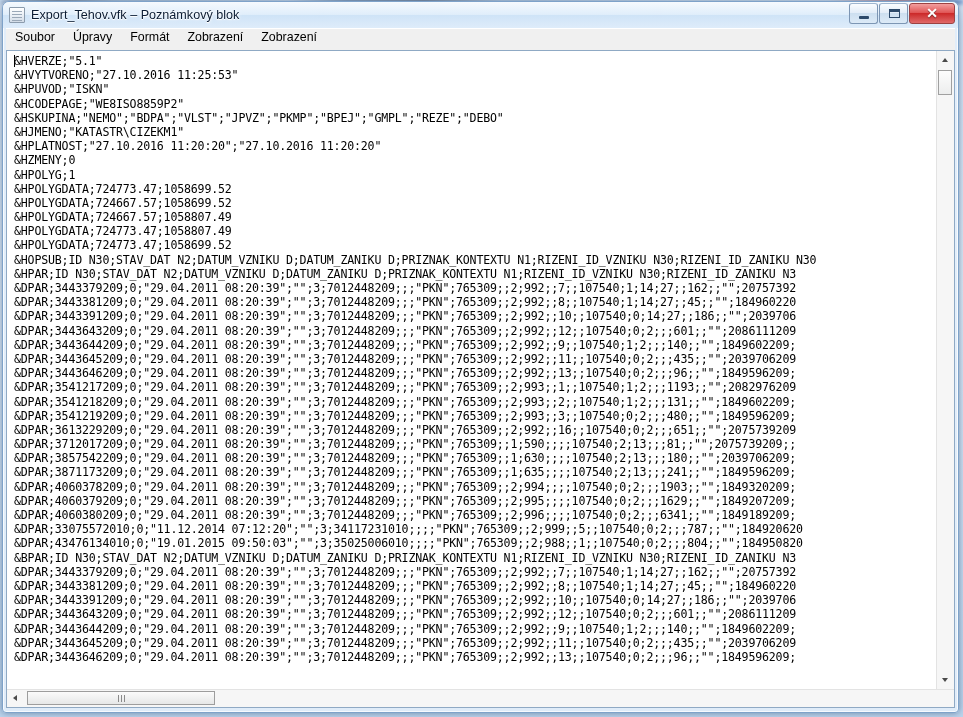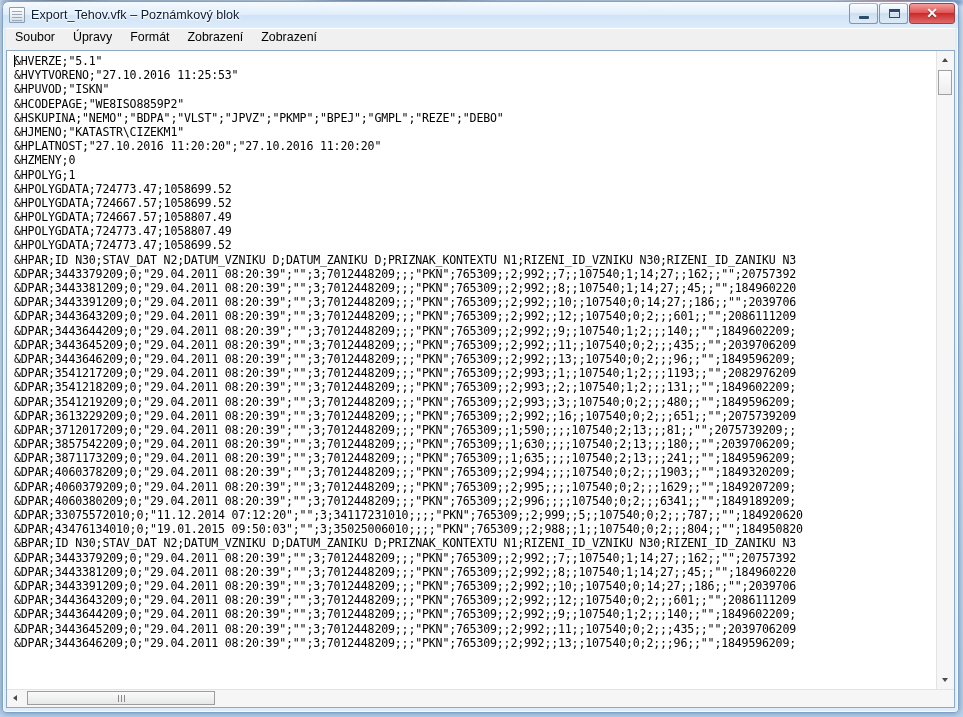--- a/index.html
+++ b/index.html
@@ -293,20 +293,21 @@
           <div class="line">&amp;HSKUPINA;"NEMO";"BDPA";"VLST";"JPVZ";"PKMP";"BPEJ";"GMPL";"REZE";"DEBO"</div>
           <div class="line">&amp;HJMENO;"KATASTR\CIZEKM1"</div>
           <div class="line">&amp;HPLATNOST;"27.10.2016 11:20:20";"27.10.2016 11:20:20"</div>
           <div class="line">&amp;HZMENY;0</div>
           <div class="line">&amp;HPOLYG;1</div>
           <div class="line">&amp;HPOLYGDATA;724773.47;1058699.52</div>
           <div class="line">&amp;HPOLYGDATA;724667.57;1058699.52</div>
           <div class="line">&amp;HPOLYGDATA;724667.57;1058807.49</div>
           <div class="line">&amp;HPOLYGDATA;724773.47;1058807.49</div>
           <div class="line">&amp;HPOLYGDATA;724773.47;1058699.52</div>
+          <div class="line">&amp;HOPSUB;ID N30;STAV_DAT N2;DATUM_VZNIKU D;DATUM_ZANIKU D;PRIZNAK_KONTEXTU N1;RIZENI_ID_VZNIKU N30;RIZENI_ID_ZANIKU N30</div>
           <div class="line">&amp;HPAR;ID N30;STAV_DAT N2;DATUM_VZNIKU D;DATUM_ZANIKU D;PRIZNAK_KONTEXTU N1;RIZENI_ID_VZNIKU N30;RIZENI_ID_ZANIKU N3</div>
           <div class="line">&amp;DPAR;3443379209;0;"29.04.2011 08:20:39";"";3;7012448209;;;"PKN";765309;;2;992;;7;;107540;1;14;27;;162;;"";20757392</div>
           <div class="line">&amp;DPAR;3443381209;0;"29.04.2011 08:20:39";"";3;7012448209;;;"PKN";765309;;2;992;;8;;107540;1;14;27;;45;;"";184960220</div>
           <div class="line">&amp;DPAR;3443391209;0;"29.04.2011 08:20:39";"";3;7012448209;;;"PKN";765309;;2;992;;10;;107540;0;14;27;;186;;"";2039706</div>
           <div class="line">&amp;DPAR;3443643209;0;"29.04.2011 08:20:39";"";3;7012448209;;;"PKN";765309;;2;992;;12;;107540;0;2;;;601;;"";2086111209</div>
           <div class="line">&amp;DPAR;3443644209;0;"29.04.2011 08:20:39";"";3;7012448209;;;"PKN";765309;;2;992;;9;;107540;1;2;;;140;;"";1849602209;</div>
           <div class="line">&amp;DPAR;3443645209;0;"29.04.2011 08:20:39";"";3;7012448209;;;"PKN";765309;;2;992;;11;;107540;0;2;;;435;;"";2039706209</div>
           <div class="line">&amp;DPAR;3443646209;0;"29.04.2011 08:20:39";"";3;7012448209;;;"PKN";765309;;2;992;;13;;107540;0;2;;;96;;"";1849596209;</div>
           <div class="line">&amp;DPAR;3541217209;0;"29.04.2011 08:20:39";"";3;7012448209;;;"PKN";765309;;2;993;;1;;107540;1;2;;;1193;;"";2082976209</div>
           <div class="line">&amp;DPAR;3541218209;0;"29.04.2011 08:20:39";"";3;7012448209;;;"PKN";765309;;2;993;;2;;107540;1;2;;;131;;"";1849602209;</div>

